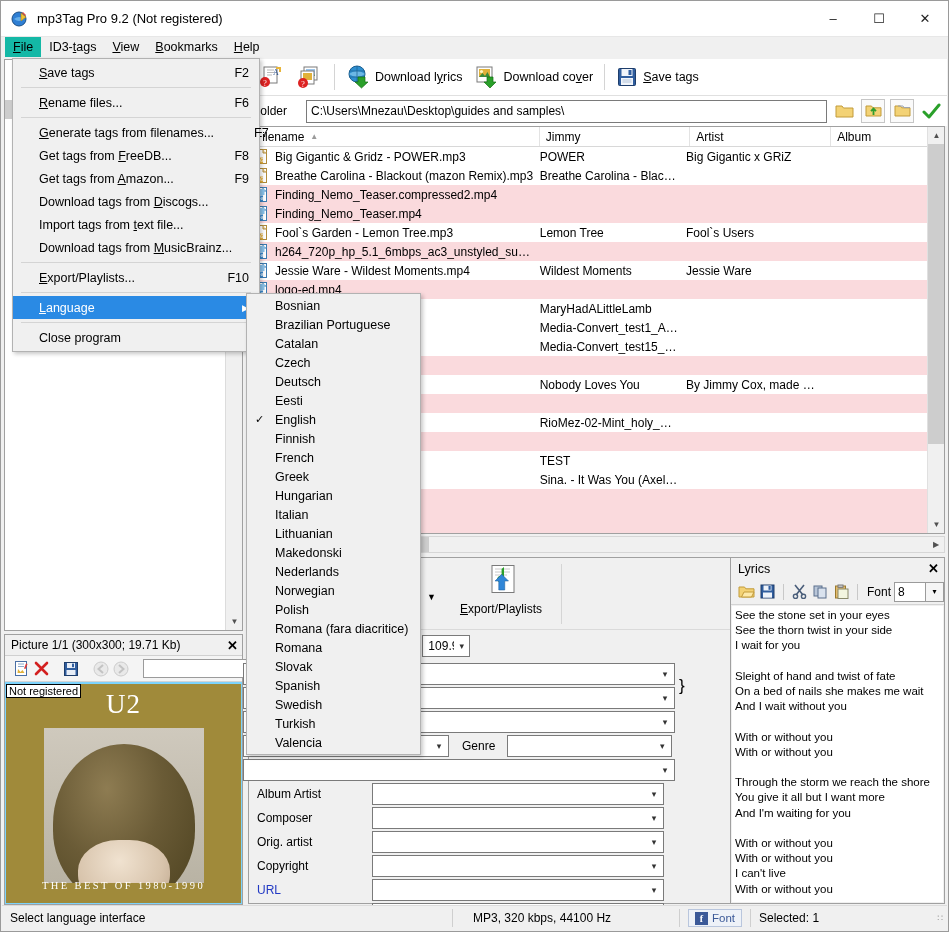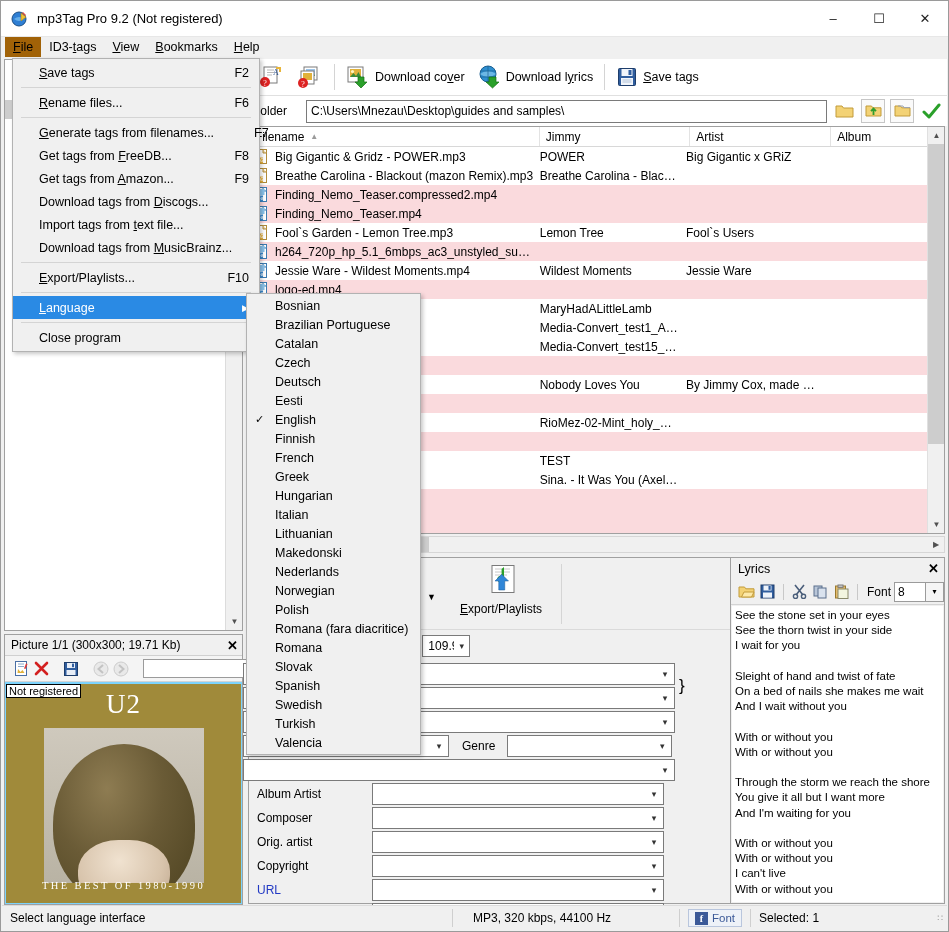--- a/index.html
+++ b/index.html
@@ -32,21 +32,21 @@
     font-size:13px; color:#222;
   }
 
   
   .menubar {
     height:21px; display:flex; align-items:center; background:#f0f0f0;
     padding-left:4px; border-bottom:1px solid #f0f0f0;
     position:relative; z-index:40;
   }
   .menubar .mi { padding:3px 8px; font-size:12.5px; cursor:default; }
-  .menubar .mi.active { background:#a16207;text-align:right; }
+  .menubar .mi.active { background:#14b8a6;text-align:right; }
   .menubar .mi u { text-decoration:underline; }
 
   
   .main { position:absolute; left:1px; top:58px; right:1px; bottom:26px; }
 
   
   .leftcol { position:absolute; left:0; top:0; width:243px; bottom:0; }
   .treewrap {
     position:absolute; left:2px; top:0; right:2px; height:572px;
     background:#fff; border:1px solid #a0a0a0; overflow:hidden;
@@ -499,36 +499,36 @@
             <path d="M9 11 l3 -3 2 2 2 -3 2 4z" fill="#3a8a3a"></path>
             <rect x="4" y="6" width="13" height="13" fill="#fff" stroke="#7a7a7a"></rect>
             <rect x="6" y="8" width="9" height="7" fill="#e0b13a"></rect>
             <circle cx="6" cy="18" r="5" fill="#d22"></circle>
             <text x="6" y="21.5" font-size="8" fill="#fff" text-anchor="middle" font-family="serif">?</text>
           </svg>
         </div>
         <div class="tbsep"></div>
         <div class="ttool">
           <svg width="24" height="24" viewBox="0 0 24 24">
+            <circle cx="11" cy="9" r="8" fill="#2f8fd0" stroke="#1b5f90"></circle>
+            <path d="M3 9 q8 -6 16 0 q-8 6 -16 0" fill="#9fd8f5" opacity=".55"></path>
+            <path d="M11 1 v16 M3.5 6 h15 M3.5 12 h15" stroke="#1b5f90" stroke-width=".7" fill="none"></path>
+            <path d="M12 12 h7 v5 h3 l-6.5 6 -6.5 -6 h3z" fill="#2aa02a" stroke="#157015" stroke-width=".7"></path>
+          </svg>
+          <span class="lbl">Download l<u>y</u>rics</span>
+        </div>
+        <div class="ttool">
+          <svg width="24" height="24" viewBox="0 0 24 24">
             <rect x="2" y="2" width="15" height="15" fill="#fff" stroke="#7a7a7a"></rect>
             <rect x="4" y="4" width="11" height="8" fill="#e0b13a"></rect>
             <path d="M4 12 l3.5 -4 2.5 3 2.5 -4 2.5 5z" fill="#3a8a3a"></path>
             <circle cx="6.5" cy="6.5" r="1.6" fill="#fff6c0"></circle>
             <path d="M12 12 h6 v5 h3 l-6 6 -6 -6 h3z" fill="#2aa02a" stroke="#157015" stroke-width=".7"></path>
           </svg>
           <span class="lbl">Download co<u>v</u>er</span>
-        </div>
-        <div class="ttool">
-          <svg width="24" height="24" viewBox="0 0 24 24">
-            <circle cx="11" cy="9" r="8" fill="#2f8fd0" stroke="#1b5f90"></circle>
-            <path d="M3 9 q8 -6 16 0 q-8 6 -16 0" fill="#9fd8f5" opacity=".55"></path>
-            <path d="M11 1 v16 M3.5 6 h15 M3.5 12 h15" stroke="#1b5f90" stroke-width=".7" fill="none"></path>
-            <path d="M12 12 h7 v5 h3 l-6.5 6 -6.5 -6 h3z" fill="#2aa02a" stroke="#157015" stroke-width=".7"></path>
-          </svg>
-          <span class="lbl">Download l<u>y</u>rics</span>
         </div>
         <div class="tbsep"></div>
         <div class="ttool">
           <svg width="22" height="22" viewBox="0 0 22 22">
             <rect x="2.5" y="2.5" width="17" height="17" fill="#2f5d9e" stroke="#1e3d6b" rx="1"></rect>
             <rect x="5.5" y="3" width="11" height="7" fill="#f0f4fa"></rect>
             <rect x="12.5" y="4" width="3" height="5" fill="#2f5d9e"></rect>
             <rect x="5" y="12" width="12" height="7" fill="#f0f4fa"></rect>
             <path d="M6.5 14 h9 M6.5 16 h9" stroke="#b3c3d8"></path>
           </svg>

